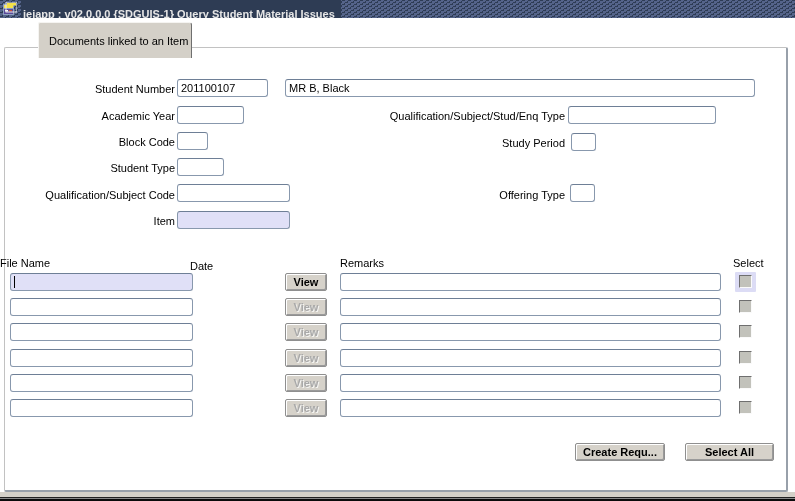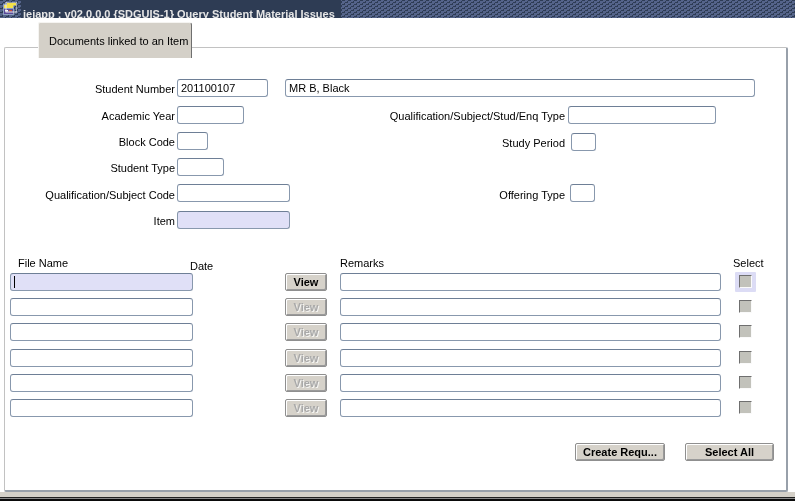--- a/index.html
+++ b/index.html
@@ -116,21 +116,21 @@
   <div class="field" style="left:285px; top:79px;  width:470px;">MR B, Black</div>
   <div class="field" style="left:177px; top:106px; width:67px;"></div>
   <div class="field" style="left:568px; top:106px; width:148px;"></div>
   <div class="field" style="left:177px; top:132px; width:31px;"></div>
   <div class="field" style="left:571px; top:133px; width:21px;"></div>
   <div class="field" style="left:177px; top:158px; width:47px;"></div>
   <div class="field" style="left:177px; top:184px; width:113px;"></div>
   <div class="field" style="left:570px; top:184px; width:22px;"></div>
   <div class="field focus" style="left:177px; top:211px; width:113px;"></div>
 
-  <div class="lbl" style="left:18px;  top:256px;">File Name</div>
+  <div class="lbl" style="left:0;  top:256px;">File Name</div>
   <div class="lbl" style="left:190px; top:259px;">Date</div>
   <div class="lbl" style="left:340px; top:256px;">Remarks</div>
   <div class="lbl" style="left:733px; top:256px;">Select</div>
 
   <div>
     <div class="field focus" style="left:10px; top:273px; width:183px;">
         <span class="caret"></span>
       </div>
     <div class="btn" style="left:285px; top:273px; width:42px;">View</div>
     <div class="field" style="left:340px; top:273px; width:381px;"></div>

